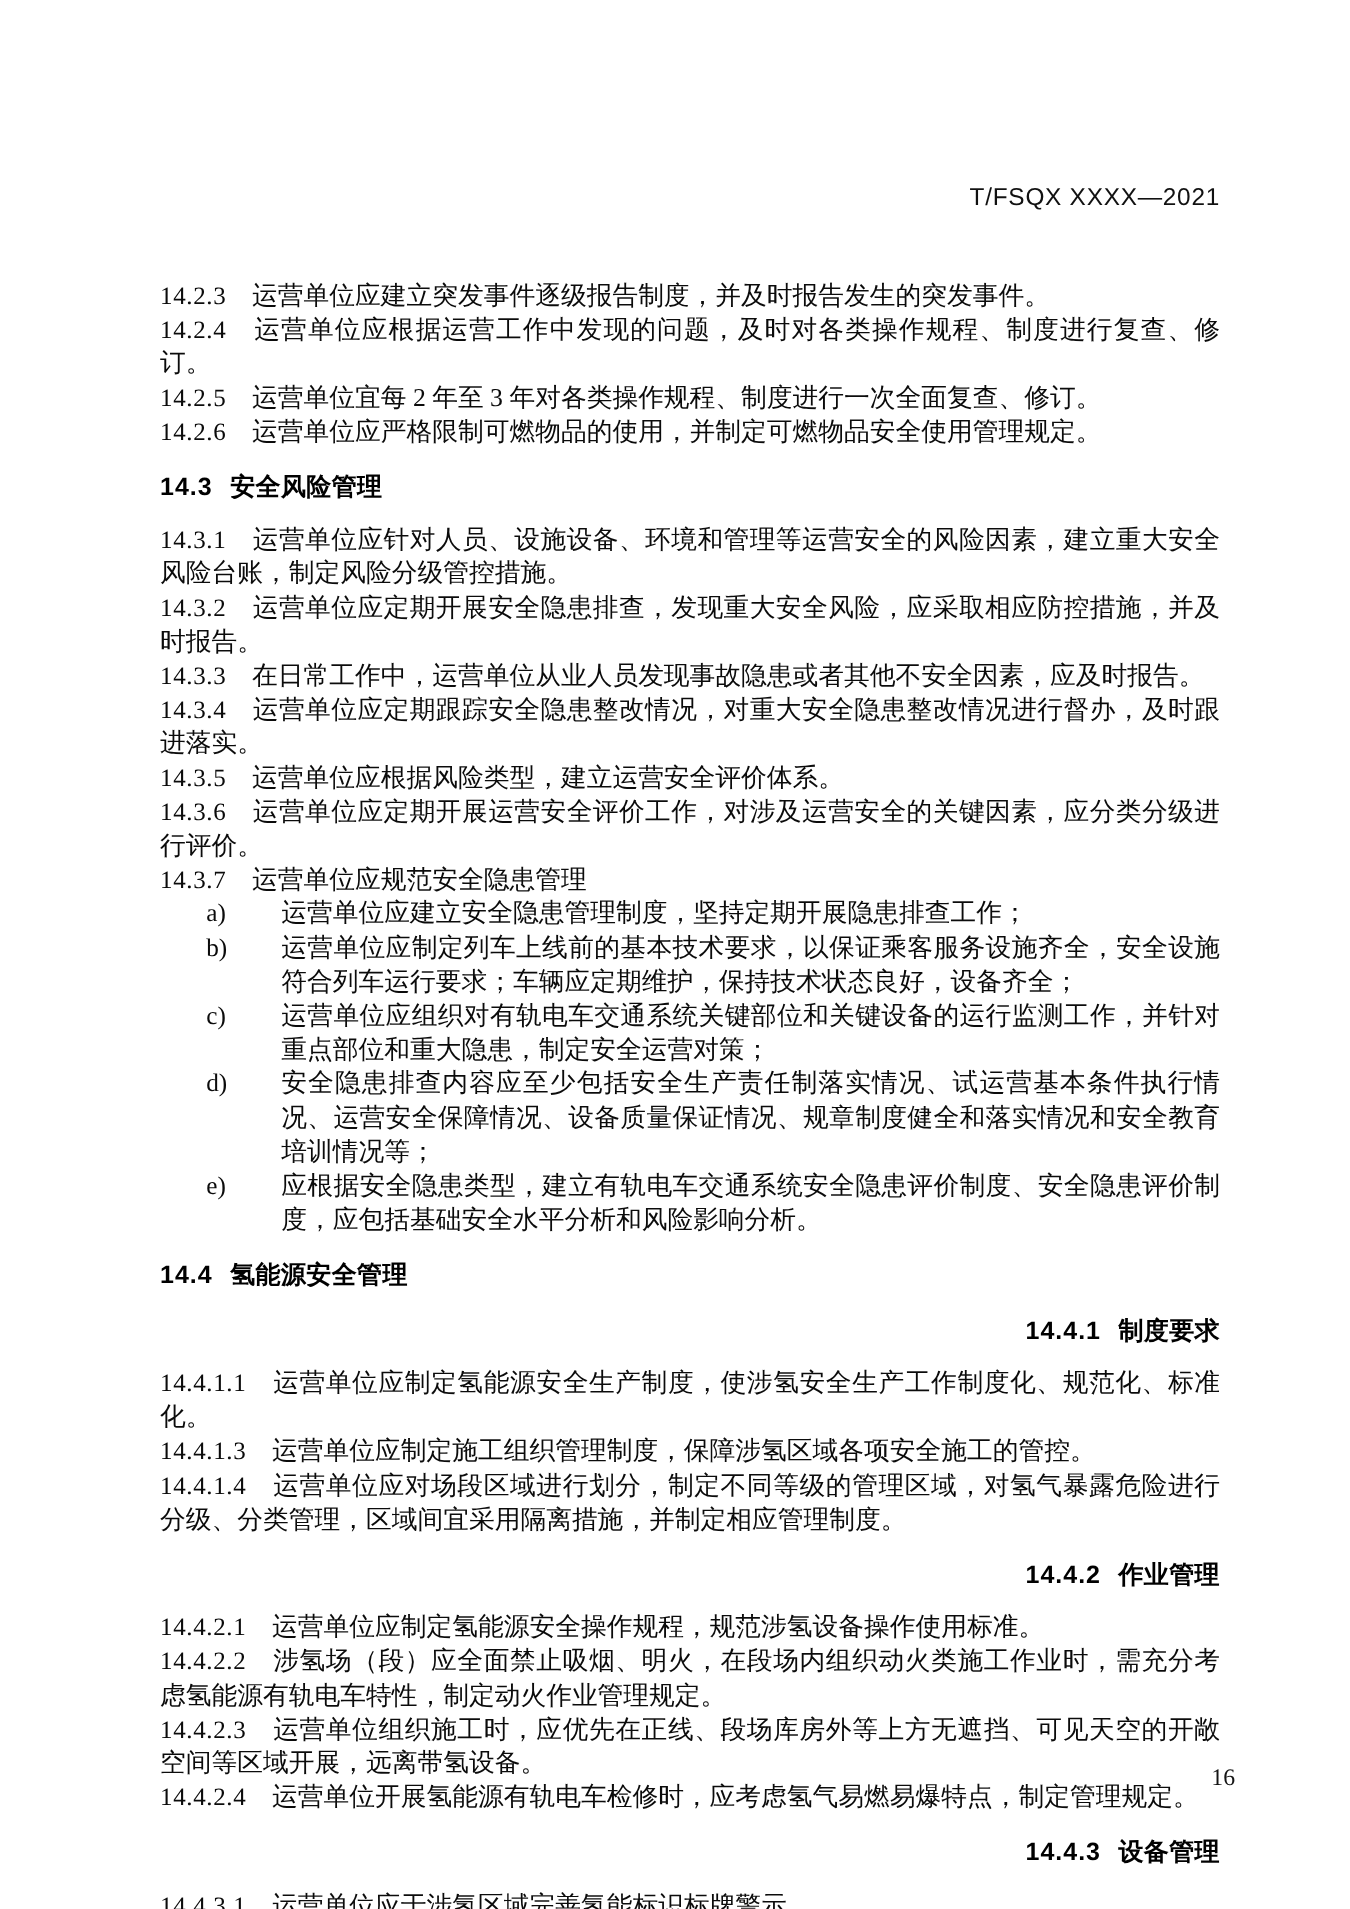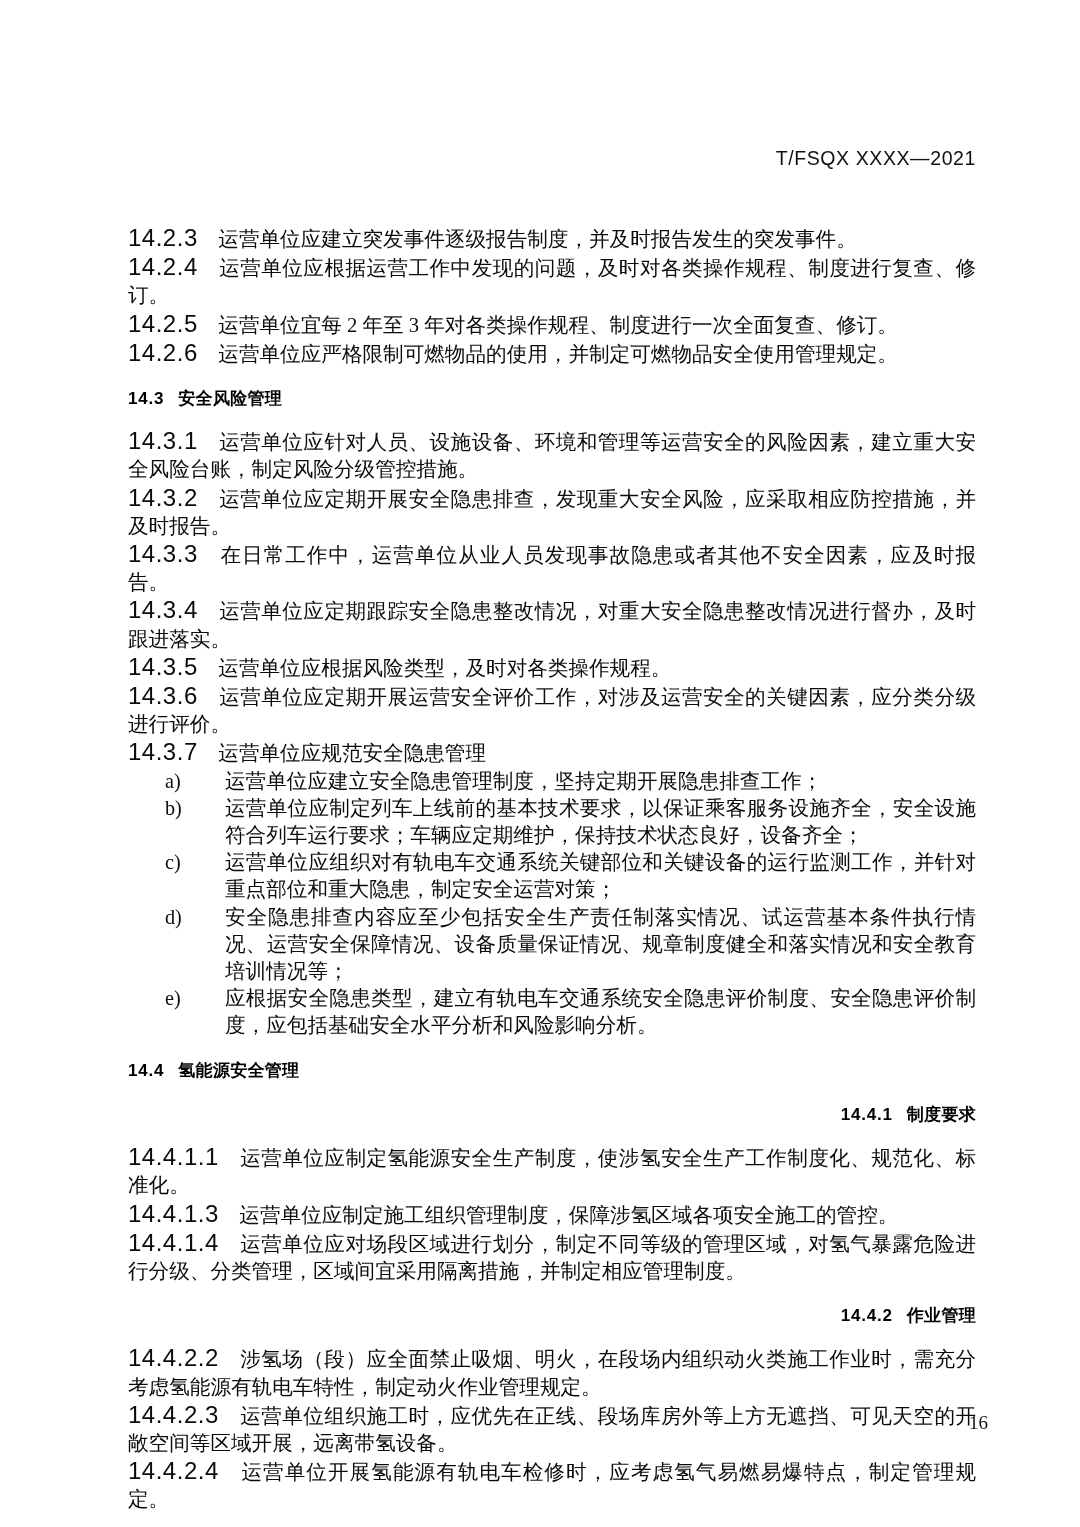--- a/index.html
+++ b/index.html
@@ -44,34 +44,34 @@
   .clause {
     display: block;
     font-size: 20.6px;
     line-height: 27.2px;
     text-align: justify;
     text-justify: inter-ideograph;
     margin: 0 0 0 0;
     color: #0b0b0b;
   }
   .clause .num {
-    font-family: Liberation Sans, sans-serif;
-    font-size: 24px;
+    font-family: Liberation Serif, serif;
+    font-size: 20px;
     letter-spacing: 0.5px;
     white-space: nowrap;
   }
   .clause .txt {
     font-family: "Liberation Serif", "DejaVu Serif", serif;
   }
 
   
   .heading {
     font-family: "Liberation Sans", "DejaVu Sans", sans-serif;
     font-weight: bold;
-    font-size: 17px;
+    font-size: 20px;
     line-height: 27.2px;
     letter-spacing: 0.3px;
     color: #000000;
   }
   .h-l2 { margin: 17px 0 15px 0; }
   .h-l3 { margin: 17px 0 15px 0; text-align: right; }
   .heading .hnum { margin-right: 14px; letter-spacing: 0.8px; }
 
   
   .letter-list {
@@ -143,21 +143,21 @@
       <p class="clause">
         <span class="num">14.3.2</span>　<span class="txt">运营单位应定期开展安全隐患排查，发现重大安全风险，应采取相应防控措施，并及时报告。</span>
       </p>
       <p class="clause">
         <span class="num">14.3.3</span>　<span class="txt">在日常工作中，运营单位从业人员发现事故隐患或者其他不安全因素，应及时报告。</span>
       </p>
       <p class="clause">
         <span class="num">14.3.4</span>　<span class="txt">运营单位应定期跟踪安全隐患整改情况，对重大安全隐患整改情况进行督办，及时跟进落实。</span>
       </p>
       <p class="clause">
-        <span class="num">14.3.5</span>　<span class="txt">运营单位应根据风险类型，及时对各类操作规程。</span>
+        <span class="num">14.3.5</span>　<span class="txt">运营单位应根据风险类型，建立运营安全评价体系。</span>
       </p>
       <p class="clause">
         <span class="num">14.3.6</span>　<span class="txt">运营单位应定期开展运营安全评价工作，对涉及运营安全的关键因素，应分类分级进行评价。</span>
       </p>
       <p class="clause">
         <span class="num">14.3.7</span>　<span class="txt">运营单位应规范安全隐患管理</span>
       </p>
     </div>
 
     <ul class="letter-list">
@@ -197,20 +197,23 @@
         <span class="num">14.4.1.4</span>　<span class="txt">运营单位应对场段区域进行划分，制定不同等级的管理区域，对氢气暴露危险进行分级、分类管理，区域间宜采用隔离措施，并制定相应管理制度。</span>
       </p>
     </div>
 
     <div class="heading h-l3">
       <span class="hnum">14.4.2</span><span>作业管理</span>
     </div>
 
     <div>
       <p class="clause">
+        <span class="num">14.4.2.1</span>　<span class="txt">运营单位应制定氢能源安全操作规程，规范涉氢设备操作使用标准。</span>
+      </p>
+      <p class="clause">
         <span class="num">14.4.2.2</span>　<span class="txt">涉氢场（段）应全面禁止吸烟、明火，在段场内组织动火类施工作业时，需充分考虑氢能源有轨电车特性，制定动火作业管理规定。</span>
       </p>
       <p class="clause">
         <span class="num">14.4.2.3</span>　<span class="txt">运营单位组织施工时，应优先在正线、段场库房外等上方无遮挡、可见天空的开敞空间等区域开展，远离带氢设备。</span>
       </p>
       <p class="clause">
         <span class="num">14.4.2.4</span>　<span class="txt">运营单位开展氢能源有轨电车检修时，应考虑氢气易燃易爆特点，制定管理规定。</span>
       </p>
     </div>
 

